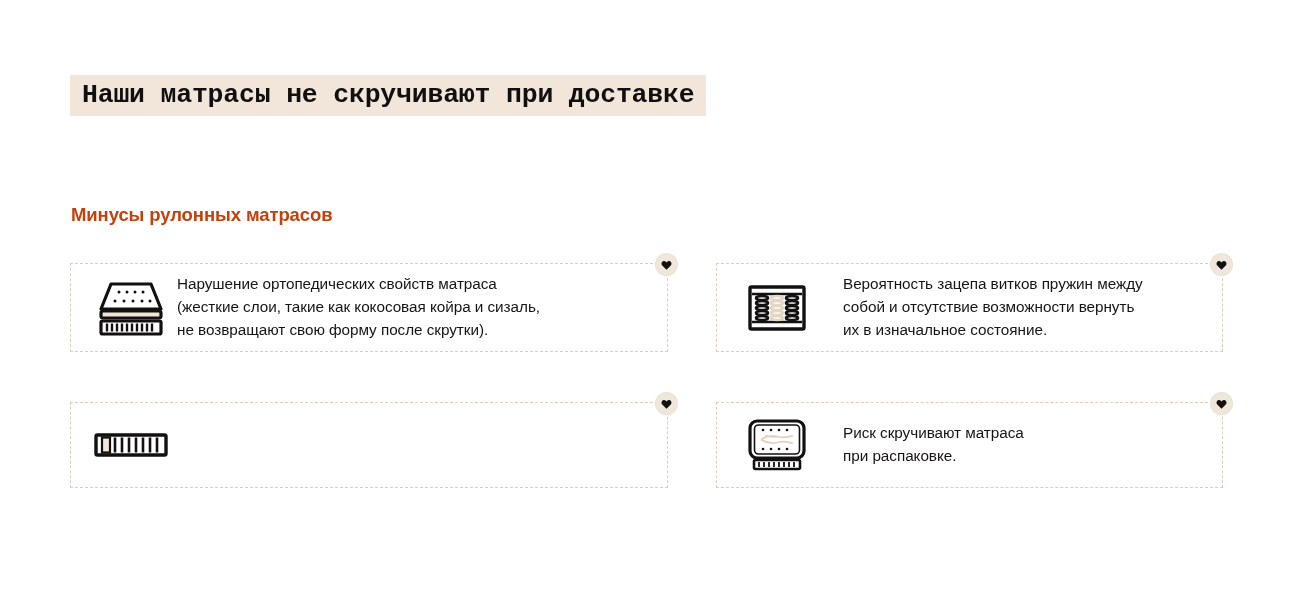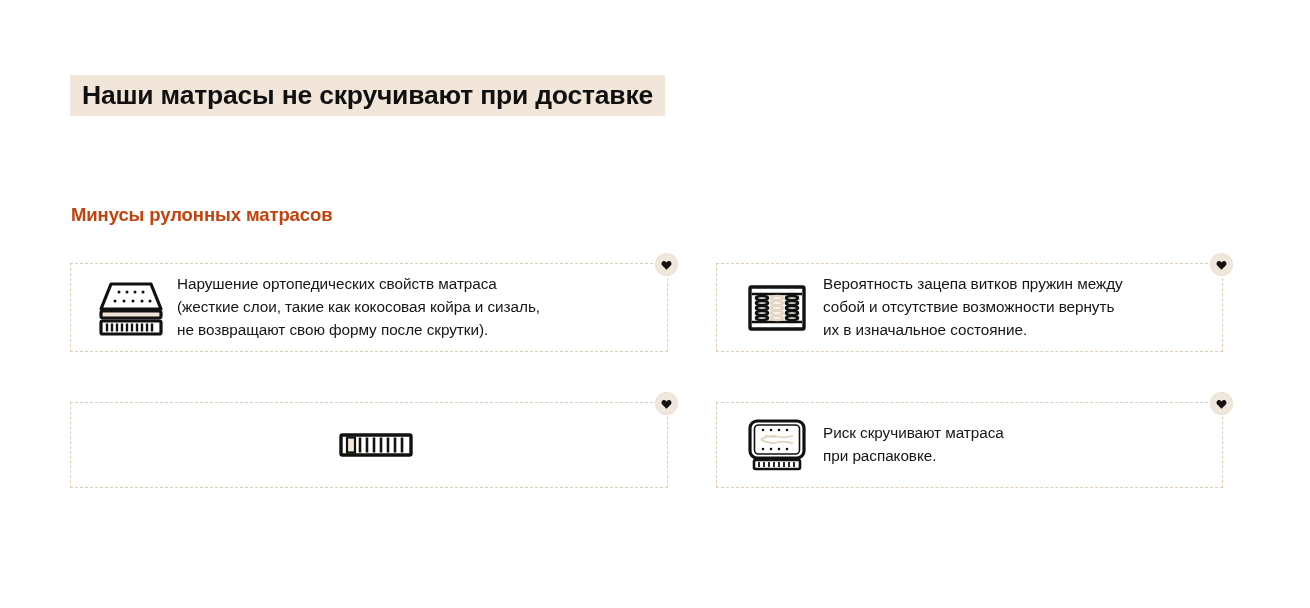--- a/index.html
+++ b/index.html
@@ -21,20 +21,21 @@
   .page-title-wrap {
     position: absolute;
     left: 70px;
     top: 75px;
     height: 41px;
     display: flex;
     align-items: center;
     background: #f2e6da;
     padding: 0 12px 0 12px;
     box-sizing: border-box;
+    font-family: Liberation Mono, monospace;
   }
   .page-title {
     font-size: 26.5px;
     font-weight: bold;
     letter-spacing: -0.2px;
     line-height: 1;
     color: #111010;
     white-space: nowrap;
   }
 
@@ -57,24 +58,23 @@
     top: 263px;
     width: 1153px;
     height: 225px;
   }
   .card {
     position: absolute;
     border: 1px dashed #ddcdb9;
     box-sizing: border-box;
     display: flex;
     align-items: center;
-    justify-content: center;
   }
   .card.col-left  { left: 0px;   width: 598px; }
-  .card.col-right { left: 646px; width: 507px; }
+  .card.col-right { left: 646px; width: 507px; gap: 20px; }
   .card.row-top    { top: 0px;   height: 89px; }
   .card.row-bottom { top: 139px; height: 86px; }
 
   .card-icon {
     flex: 0 0 auto;
     width: 92px;
     display: flex;
     align-items: center;
     justify-content: center;
     margin-left: 14px;

